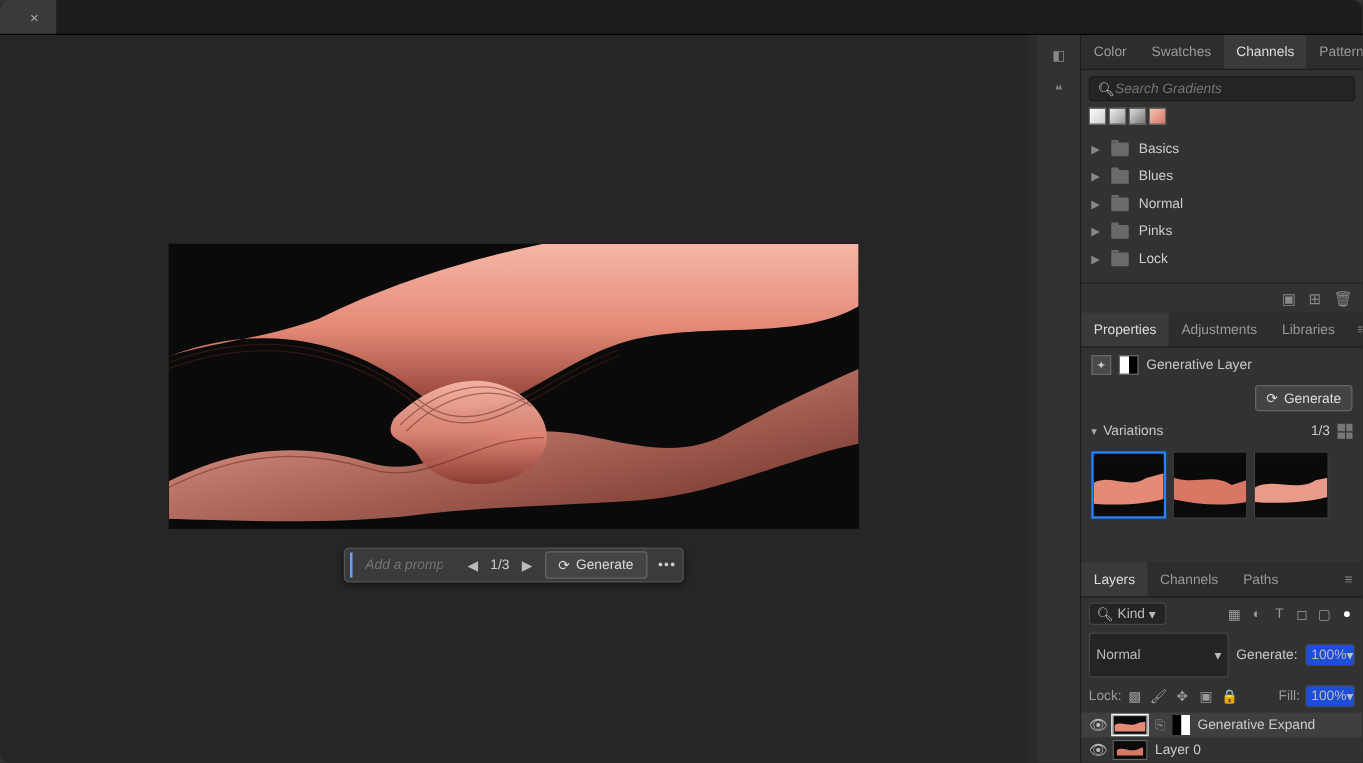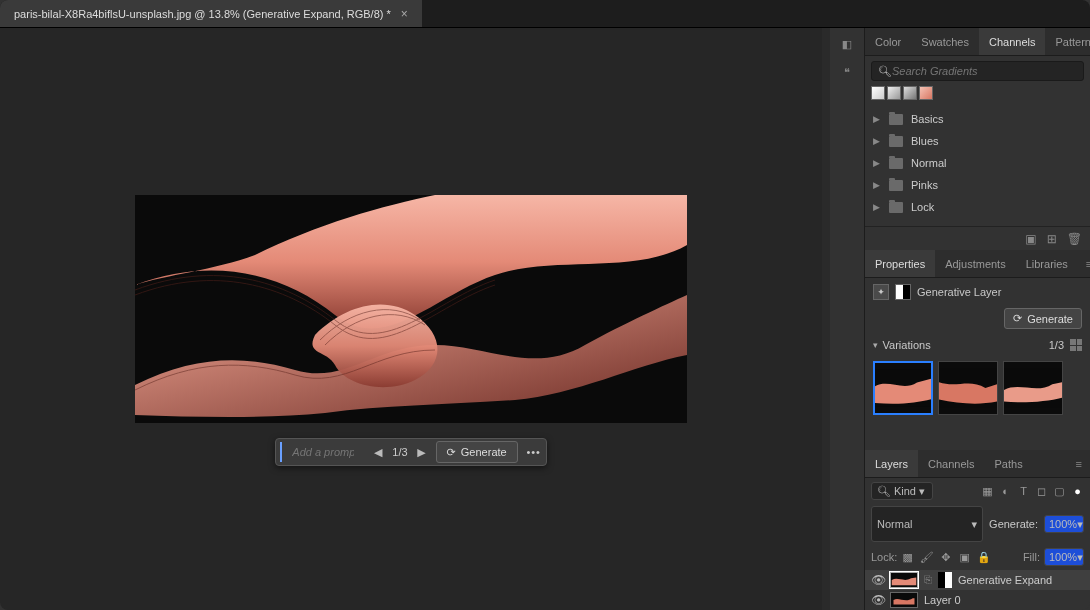--- a/index.html
+++ b/index.html
@@ -69,21 +69,20 @@
 .link-icon { font-size: 10px; color: #888; }
 .mask-thumb { width: 14px; height: 16px; display: flex; }
 .mask-thumb div { flex: 1; }
 .scrollbar-track { background: #2a2a2a; width: 8px; }
 </style>
 </head>
 <body>
 
 <div class="tabbar">
   <div class="tab">
-    <span>paris-bilal-X8Ra4biflsU-unsplash.jpg @ 13.8% (Generative Expand, RGB/8) *</span>
     <span class="close-x">×</span>
   </div>
 </div>
 
 <div class="main">
 
   <div class="canvas-area">
     <div class="canvas-image">
       <svg class="abstract" viewBox="0 0 552 228" preserveAspectRatio="none">
         <defs>

